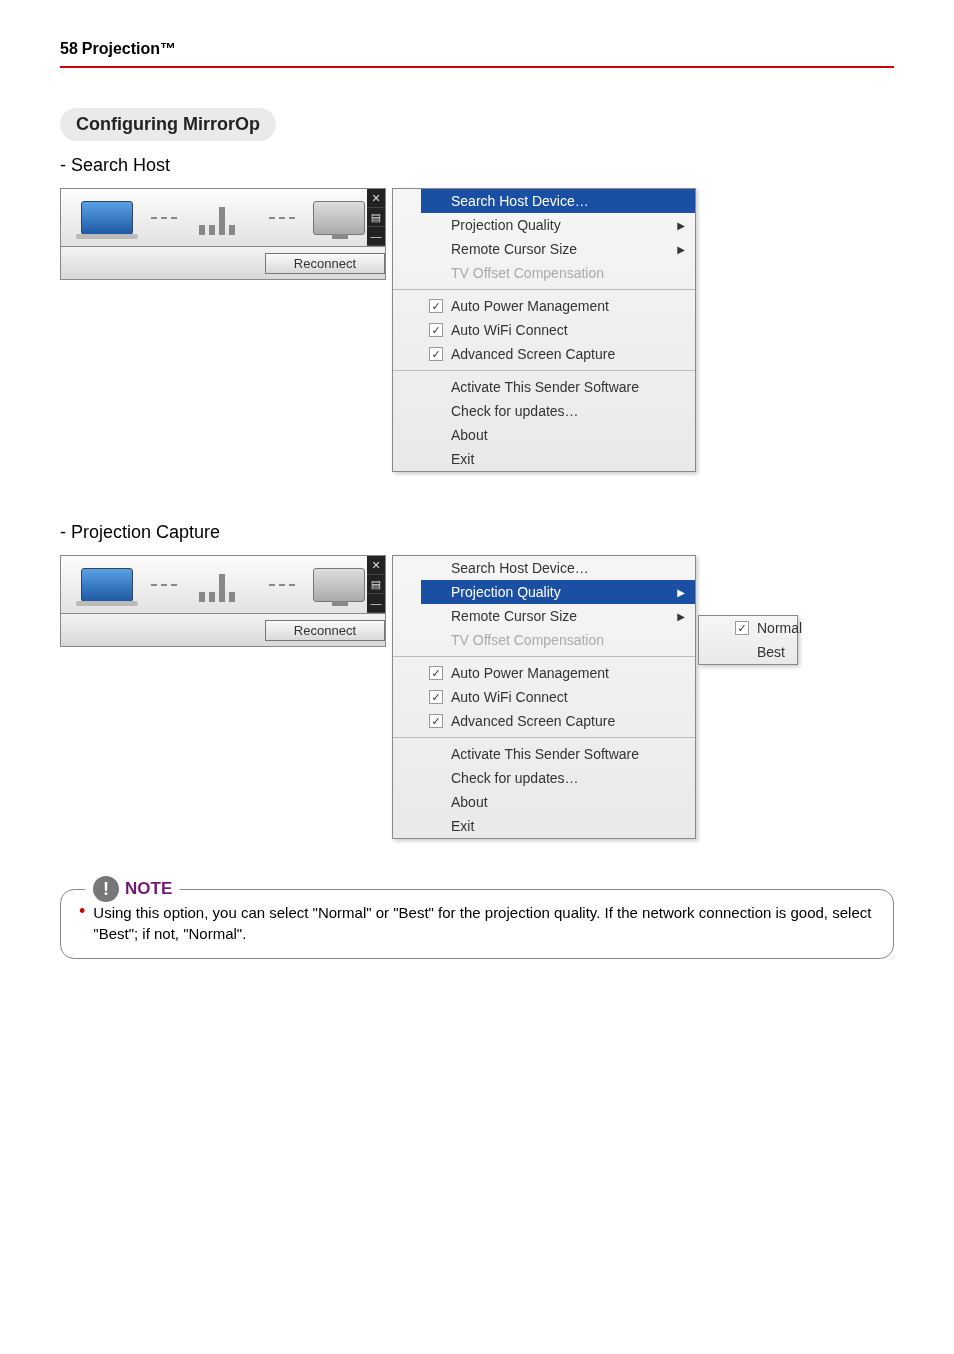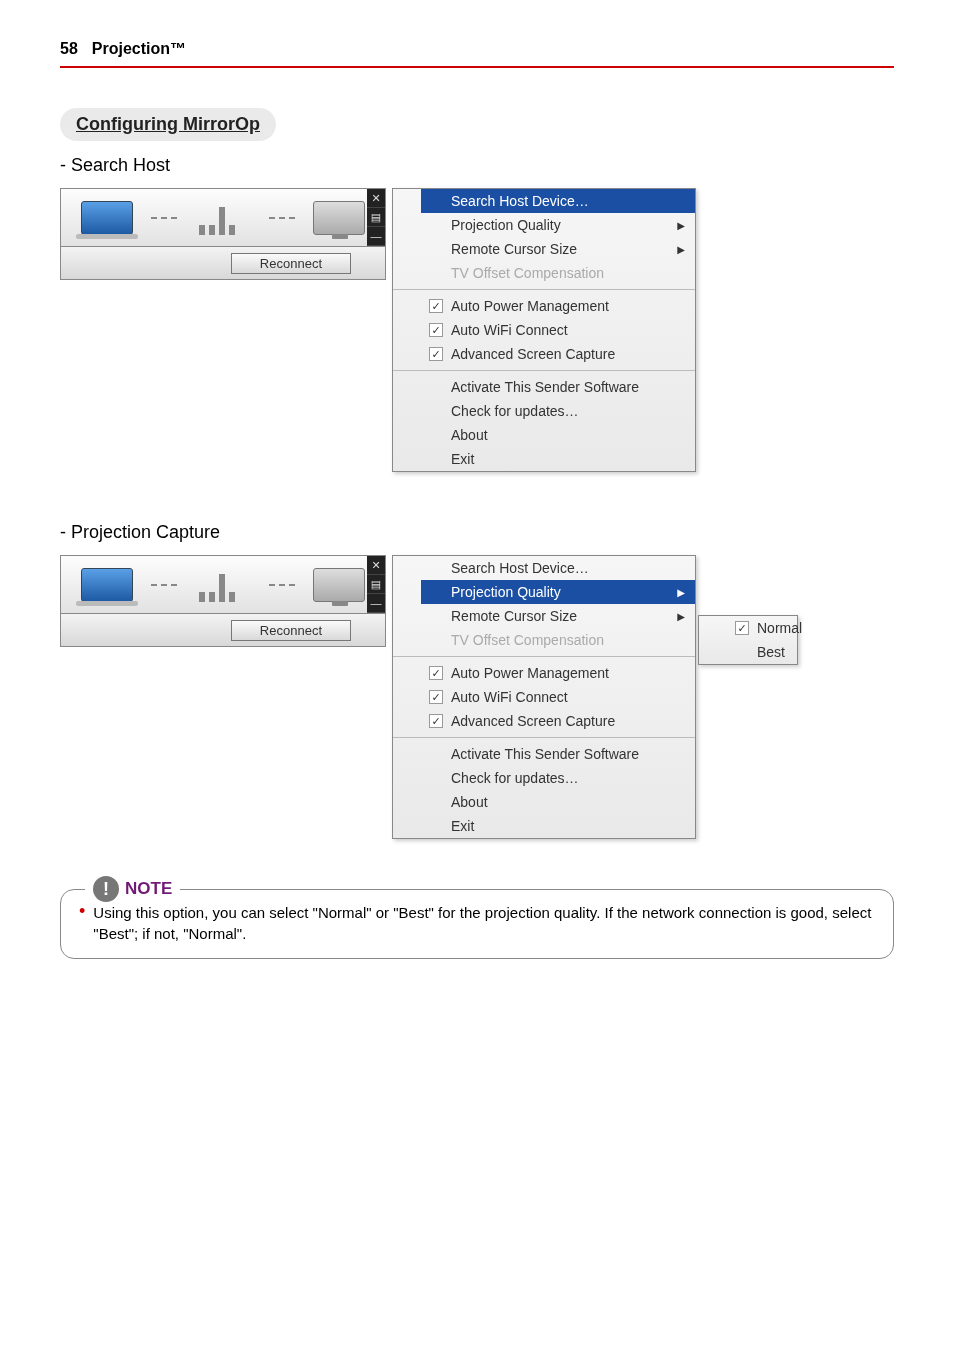--- a/index.html
+++ b/index.html
@@ -1,35 +1,35 @@
 <!DOCTYPE html>
 <html><head>
 <meta charset="utf-8">
 <style>
   * { box-sizing: border-box; margin: 0; padding: 0; }
   body { font-family: Arial, Helvetica, sans-serif; background: #fff; width: 954px; margin: 0 auto; padding: 40px 60px; color: #000; }
   .divider { border: none; border-top: 2px solid #c00; margin: 8px 0 40px 0; }
-  .header { display: flex; align-items: baseline; gap: 14px; font-size: 16px; font-weight: bold; }
+  .header { display: flex; align-items: baseline; gap: 4px; font-size: 16px; font-weight: bold; }
   .page-num { font-weight: bold; }
-  .pill { display: inline-block; background: #eaeaea; border-radius: 18px; padding: 6px 16px; font-weight: bold; font-size: 18px; color: #222; text-decoration: underline; }
+  .pill { display: inline-block; background: #eaeaea; border-radius: 18px; padding: 6px 16px; font-weight: bold; font-size: 18px; color: #222; }
   .sub-h { font-weight: normal; font-size: 18px; margin: 14px 0 12px 0; }
   .shot-row { display: flex; gap: 6px; align-items: flex-start; margin-bottom: 50px; position: relative; }
   .sender-box { width: 326px; }
   .sender-top { background: linear-gradient(#fdfdfd,#e2e2e2); border: 1px solid #888; border-bottom: none; height: 58px; display: flex; align-items: center; justify-content: center; gap: 18px; position: relative; }
   .laptop-icon { width: 52px; height: 34px; background: linear-gradient(#5aa0e6,#1d5aa3); border: 1px solid #345; border-radius: 3px; position: relative; }
   .laptop-icon::after { content:""; position:absolute; bottom:-5px; left:-6px; right:-6px; height:5px; background:#bbb; border-radius:2px; }
   .dash { width: 26px; border-top: 2px dashed #888; }
   .signal { width: 56px; height: 34px; position: relative; }
   .signal::before { content:""; position:absolute; bottom:0; left:4px; width:6px; height:10px; background:#888; box-shadow: 10px 0 0 #888, 20px 0 0 #888, 30px 0 0 #888; }
   .signal::after { content:""; position:absolute; bottom:0; left:24px; height:28px; width:6px; background:#888; }
   .tv-icon { width: 52px; height: 34px; background: linear-gradient(#ddd,#aaa); border: 1px solid #777; border-radius: 3px; position:relative; }
   .tv-icon::after { content:""; position:absolute; bottom:-5px; left:18px; width:16px; height:5px; background:#888; border-radius:1px; }
   .ctrl-col { position:absolute; right:0; top:0; width:18px; display:flex; flex-direction:column; }
   .ctrl-btn { width:18px; height:19px; background:#222; color:#ddd; font-size:11px; display:flex; align-items:center; justify-content:center; border-bottom:1px solid #444; cursor:pointer; }
-  .sender-bottom { background: linear-gradient(#f3f3f3,#d8d8d8); border:1px solid #888; height:34px; display:flex; align-items:center; justify-content:flex-end; padding-right:34px; }
+  .sender-bottom { background: linear-gradient(#f3f3f3,#d8d8d8); border:1px solid #888; height:34px; display:flex; align-items:center; justify-content:flex-end; }
   .reconnect-btn { border:1px solid #777; background:linear-gradient(#fafafa,#d9d9d9); font-size:13px; padding:2px 28px; color:#333; }
   .menu-box { width: 304px; border:1px solid #888; background:linear-gradient(#f6f6f6,#e9e9e9); font-size:14px; box-shadow:2px 2px 4px rgba(0,0,0,.2); }
   .menu-item { display:flex; align-items:center; padding:4px 10px 4px 30px; position:relative; color:#333;margin-left:28px; }
   .menu-item.hl { background:#1a4fa3; color:#fff; }
   .menu-item.disabled { color:#aaa; }
   .menu-item .arrow { margin-left:auto; font-size:10px; }
   .menu-item .check { position:absolute; left:8px; top:5px; width:14px; height:14px; border:1px solid #999; background:#fff; color:#333; font-size:11px; line-height:12px; text-align:center; }
   .menu-sep { border-top:1px solid #bbb; margin:4px 0; }
   .submenu { width: 100px; border:1px solid #888; background:linear-gradient(#f6f6f6,#e9e9e9); font-size:14px; box-shadow:2px 2px 4px rgba(0,0,0,.2); align-self:flex-start; margin-top:60px; margin-left:-4px; }
   .note-box { border:1px solid #888; border-radius:14px; padding:12px 18px 14px 18px; position:relative; margin-top:40px; }

